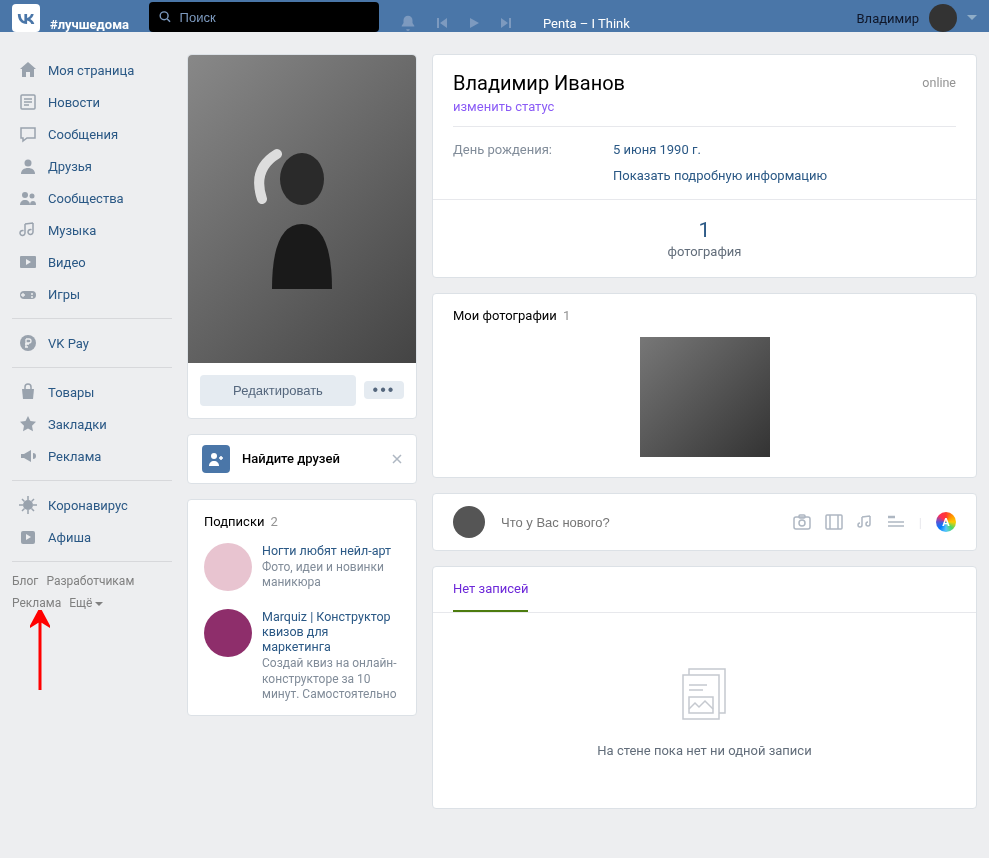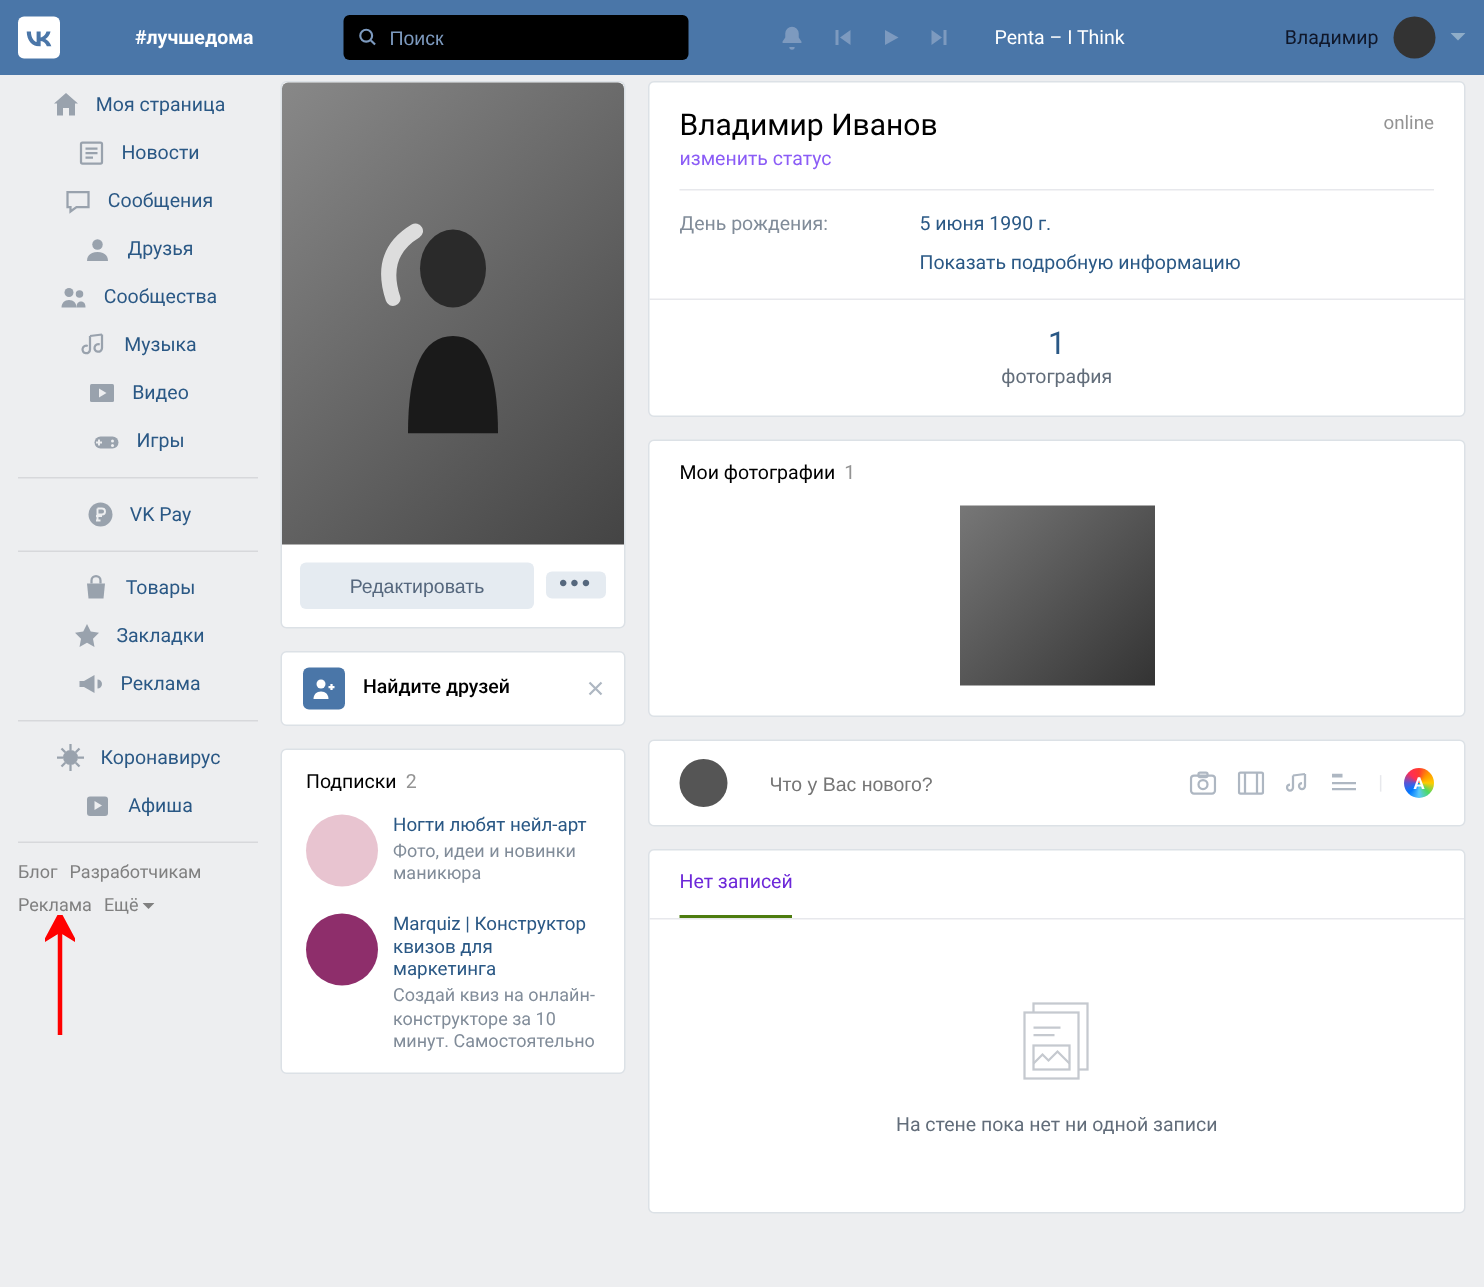--- a/index.html
+++ b/index.html
@@ -1,34 +1,34 @@
 <!DOCTYPE html>
 <html><head>
 <meta charset="utf-8">
 <style>
 * { margin: 0; padding: 0; box-sizing: border-box; }
 body { font-family: -apple-system, BlinkMacSystemFont, Roboto, Helvetica, Arial, sans-serif; font-size: 13px; background: #edeef0; color: #000; }
 
-.header { background: #4a76a8; height: 50px; display: flex; align-items: center; padding: 0 12px; position: fixed; top: 0; left: 0; right: 0; z-index: 100; gap: 40px; }
+.header { background: #4a76a8; height: 32px; display: flex; align-items: flex-end; padding: 0 12px; position: fixed; top: 0; left: 0; right: 0; z-index: 100; }
 .logo { width: 28px; height: 28px; background: #fff; border-radius: 4px; display: flex; align-items: center; justify-content: center; color: #4a76a8; font-weight: bold; font-size: 16px; margin-right: 10px; }
 .hashtag { color: #fff; font-weight: bold; font-size: 13px; margin-right: 20px; }
 .search-box { background: #000000; border-radius: 4px; display: flex; align-items: center; padding: 0 10px; height: 30px; width: 230px; }
 .search-box input { background: transparent; border: none; outline: none; color: #fff; margin-left: 8px; font-size: 13px; width: 100%; }
 .search-box input::placeholder { color: #7d9abf; }
 .header-icons { display: flex; align-items: center; margin-left: 20px; gap: 18px; }
 .header-icon { color: #7d9abf; cursor: pointer; }
 .player-text { color: #fff; font-size: 13px; margin-left: 12px; }
 .header-right { margin-left: auto; display: flex; align-items: center; gap: 10px; }
 .username { color: #0f172a; font-size: 13px; }
 .avatar-sm { width: 28px; height: 28px; border-radius: 50%; background: #333; }
 .dropdown-arrow { color: #8fadc8; }
 
 .layout { display: flex; max-width: 990px; margin: 0 auto; padding-top: 54px; gap: 15px; padding-left: 12px; padding-right: 12px; }
 .sidebar { width: 160px; flex-shrink: 0; }
-.nav-item { display: flex; align-items: center; padding: 6px 6px; border-radius: 4px; cursor: pointer; color: #2a5885; gap: 10px; justify-content: center; }
+.nav-item { display: flex; align-items: center; padding: 6px 6px; border-radius: 4px; cursor: pointer; color: #2a5885; gap: 10px; }
 .nav-icon { width: 20px; height: 20px; color: #99a2ad; display: flex; align-items: center; justify-content: center; }
 .nav-sep { border-top: 1px solid #d7d8db; margin: 8px 0; }
 .footer-links { display: flex; flex-wrap: wrap; gap: 8px; margin-top: 12px; color: #808080; font-size: 12px; }
 .footer-links a { color: #808080; text-decoration: none; }
 
 .col-narrow { width: 230px; flex-shrink: 0; }
 .card { background: #fff; border: 1px solid #dce1e6; border-radius: 4px; margin-bottom: 15px; }
 .profile-photo { width: 100%; aspect-ratio: 200/270; background: linear-gradient(135deg,#888,#444); display: block; border-radius: 4px 4px 0 0; position: relative; overflow: hidden; }
 .photo-actions { padding: 12px; display: flex; gap: 8px; align-items: center; }
 .btn-edit { flex: 1; background: #e5ebf1; border: none; border-radius: 4px; padding: 8px; color: #55677d; font-size: 13px; cursor: pointer; }
@@ -61,21 +61,21 @@
 .more-info-wrap .spacer { width: 160px; }
 
 .counter-block { border-top: 1px solid #e7e8ec; padding: 18px 0; text-align: center; }
 .counter-num { color: #2a5885; font-size: 21px; }
 .counter-label { color: #626d7a; font-size: 13px; margin-top: 2px; }
 
 .photos-header { padding: 14px 20px; display: flex; align-items: center; gap: 6px; }
 .photos-row { padding: 0 20px 20px; }
 .photo-thumb { width: 130px; height: 120px; background: linear-gradient(135deg,#777,#333); display: block; margin: 0 auto; }
 
-.post-box { display: flex; align-items: center; padding: 12px 20px; gap: 28px; }
+.post-box { display: flex; align-items: center; padding: 12px 20px; gap: 16px; }
 .post-avatar { width: 32px; height: 32px; border-radius: 50%; background: #555; flex-shrink: 0; }
 .post-input { flex: 1; border: none; outline: none; font-size: 13px; color: #818c99; }
 .post-icons { display: flex; gap: 14px; align-items: center; color: #aeb7c2; }
 .post-icon { cursor: pointer; }
 .assist-icon { width: 20px; height: 20px; border-radius: 50%; background: conic-gradient(#ff3b30,#ff9500,#ffcc00,#4cd964,#5ac8fa,#007aff,#5856d6,#ff2d55,#ff3b30); display: flex; align-items: center; justify-content: center; color: #fff; font-size: 11px; font-weight: bold; }
 
 .tabs { display: flex; border-bottom: 1px solid #e7e8ec; padding: 0 20px; }
 .tab { padding: 14px 0; font-size: 13px; color: #6d28d9; border-bottom: 2px solid #4d7c0f; }
 
 .empty-wall { padding: 50px 20px; text-align: center; }

